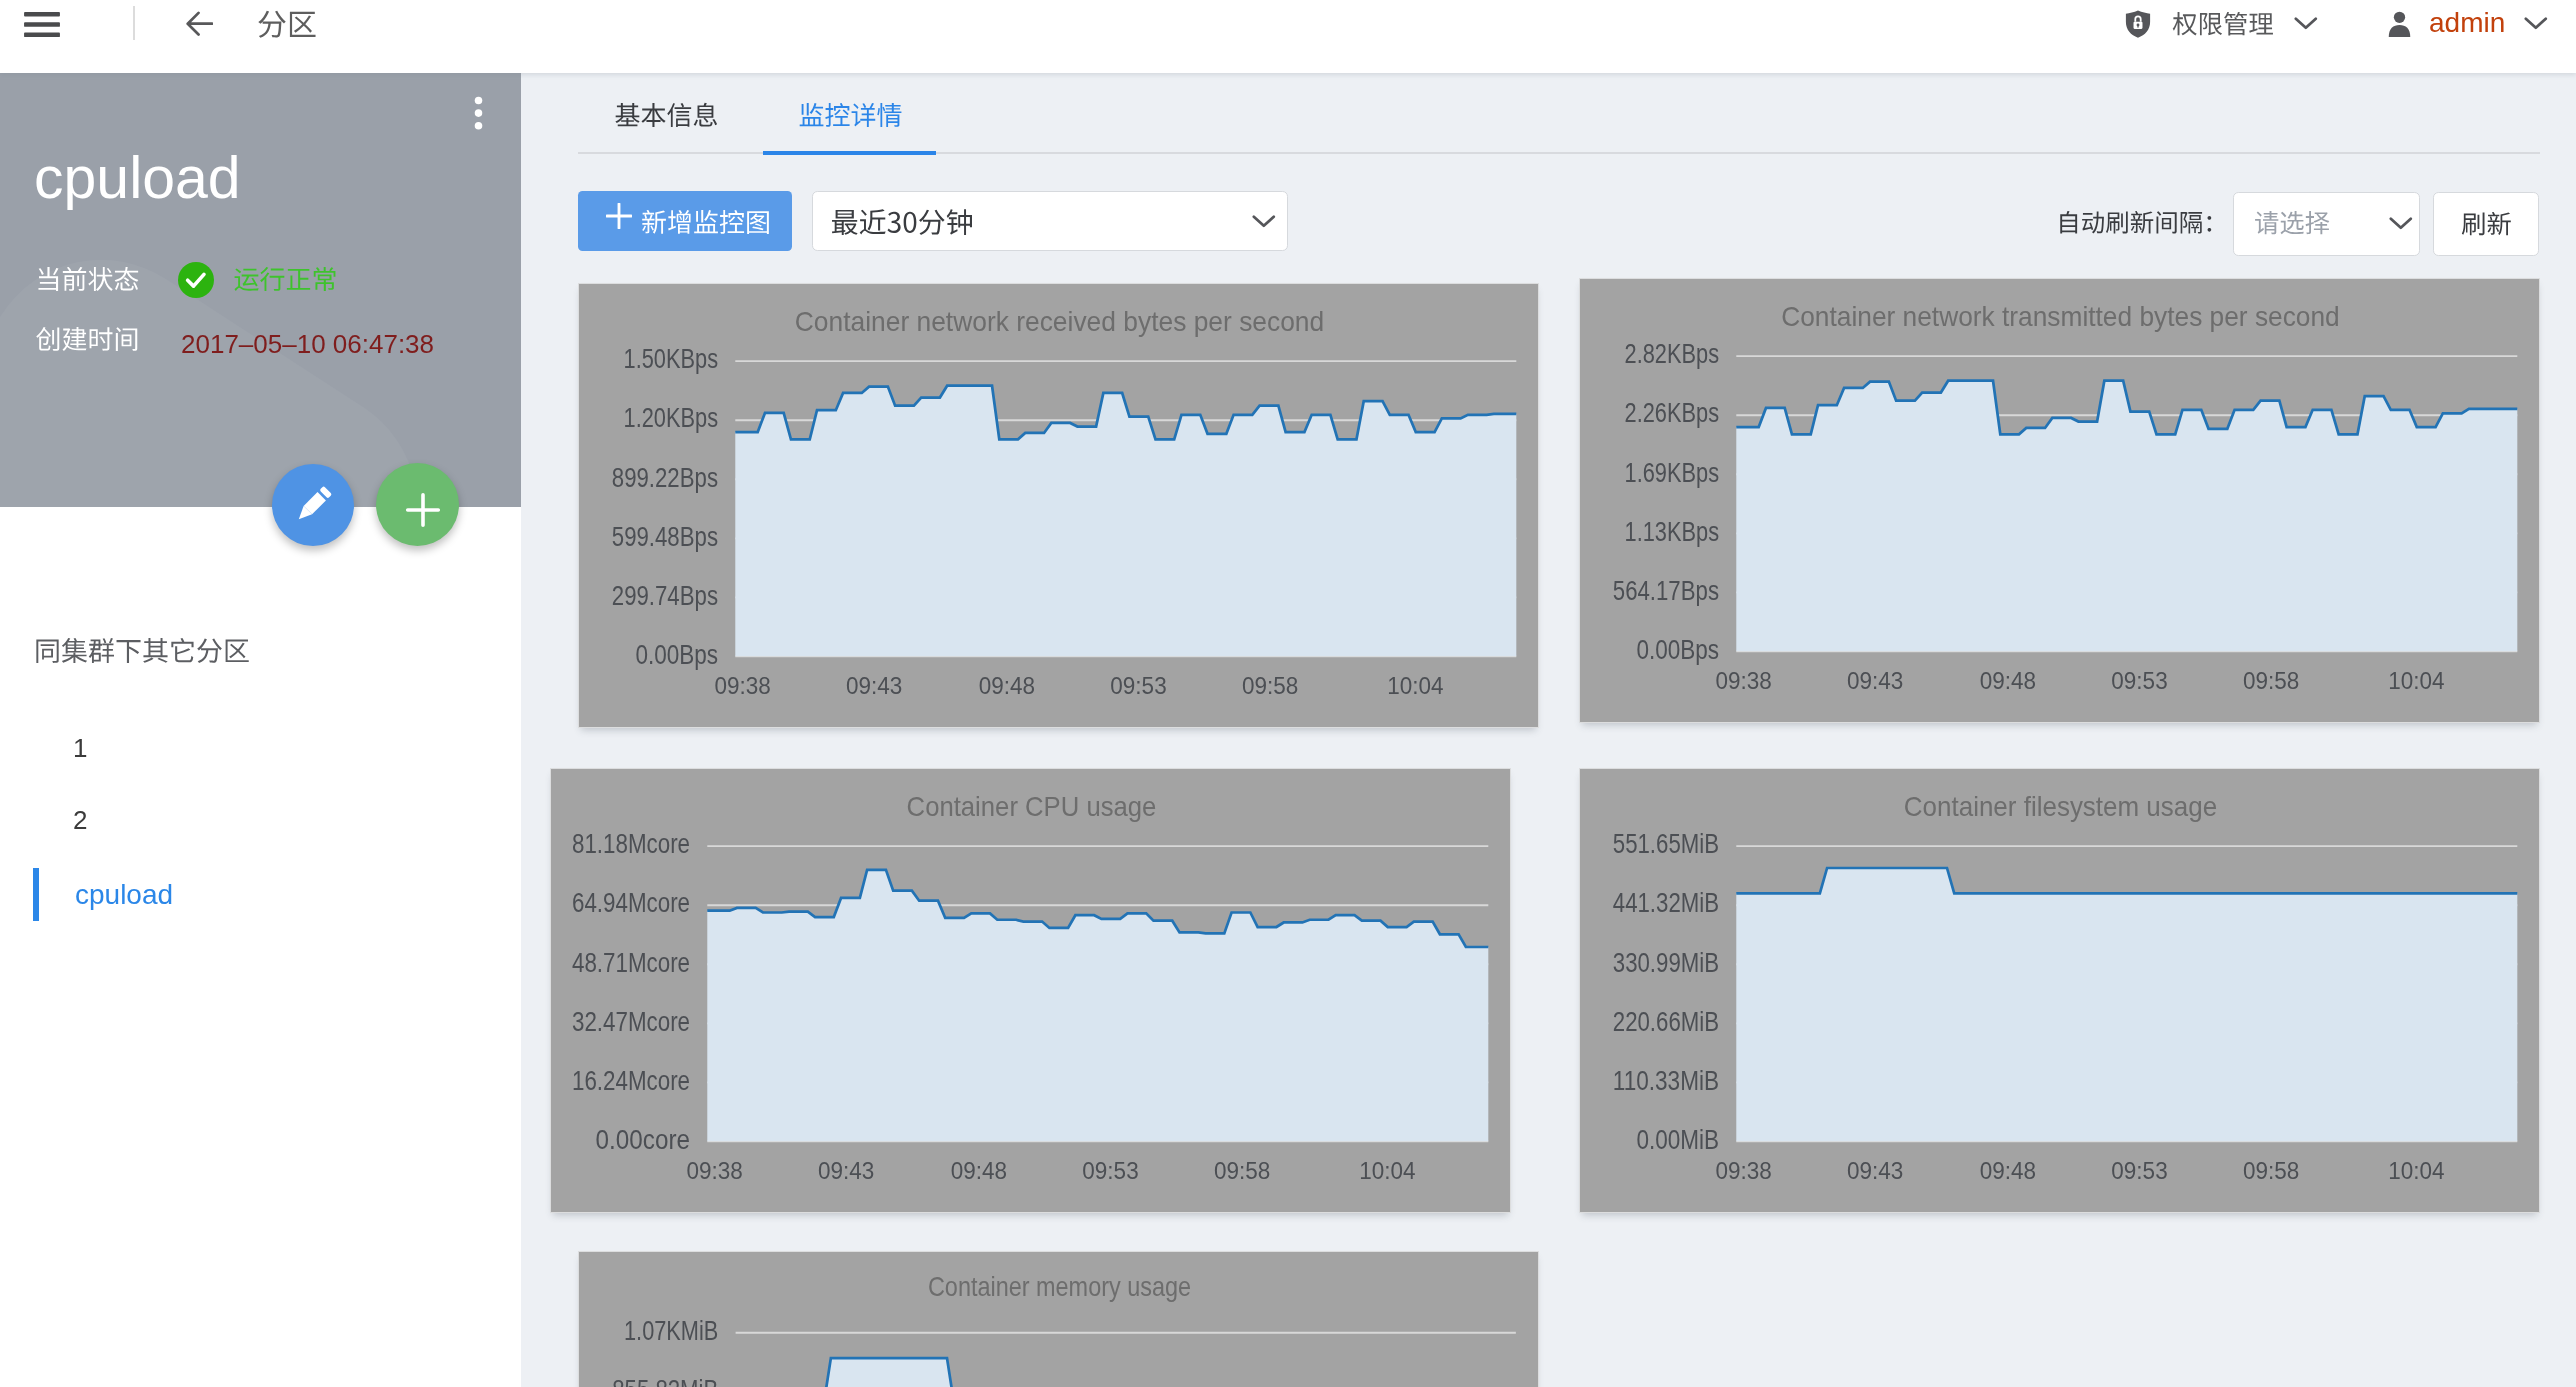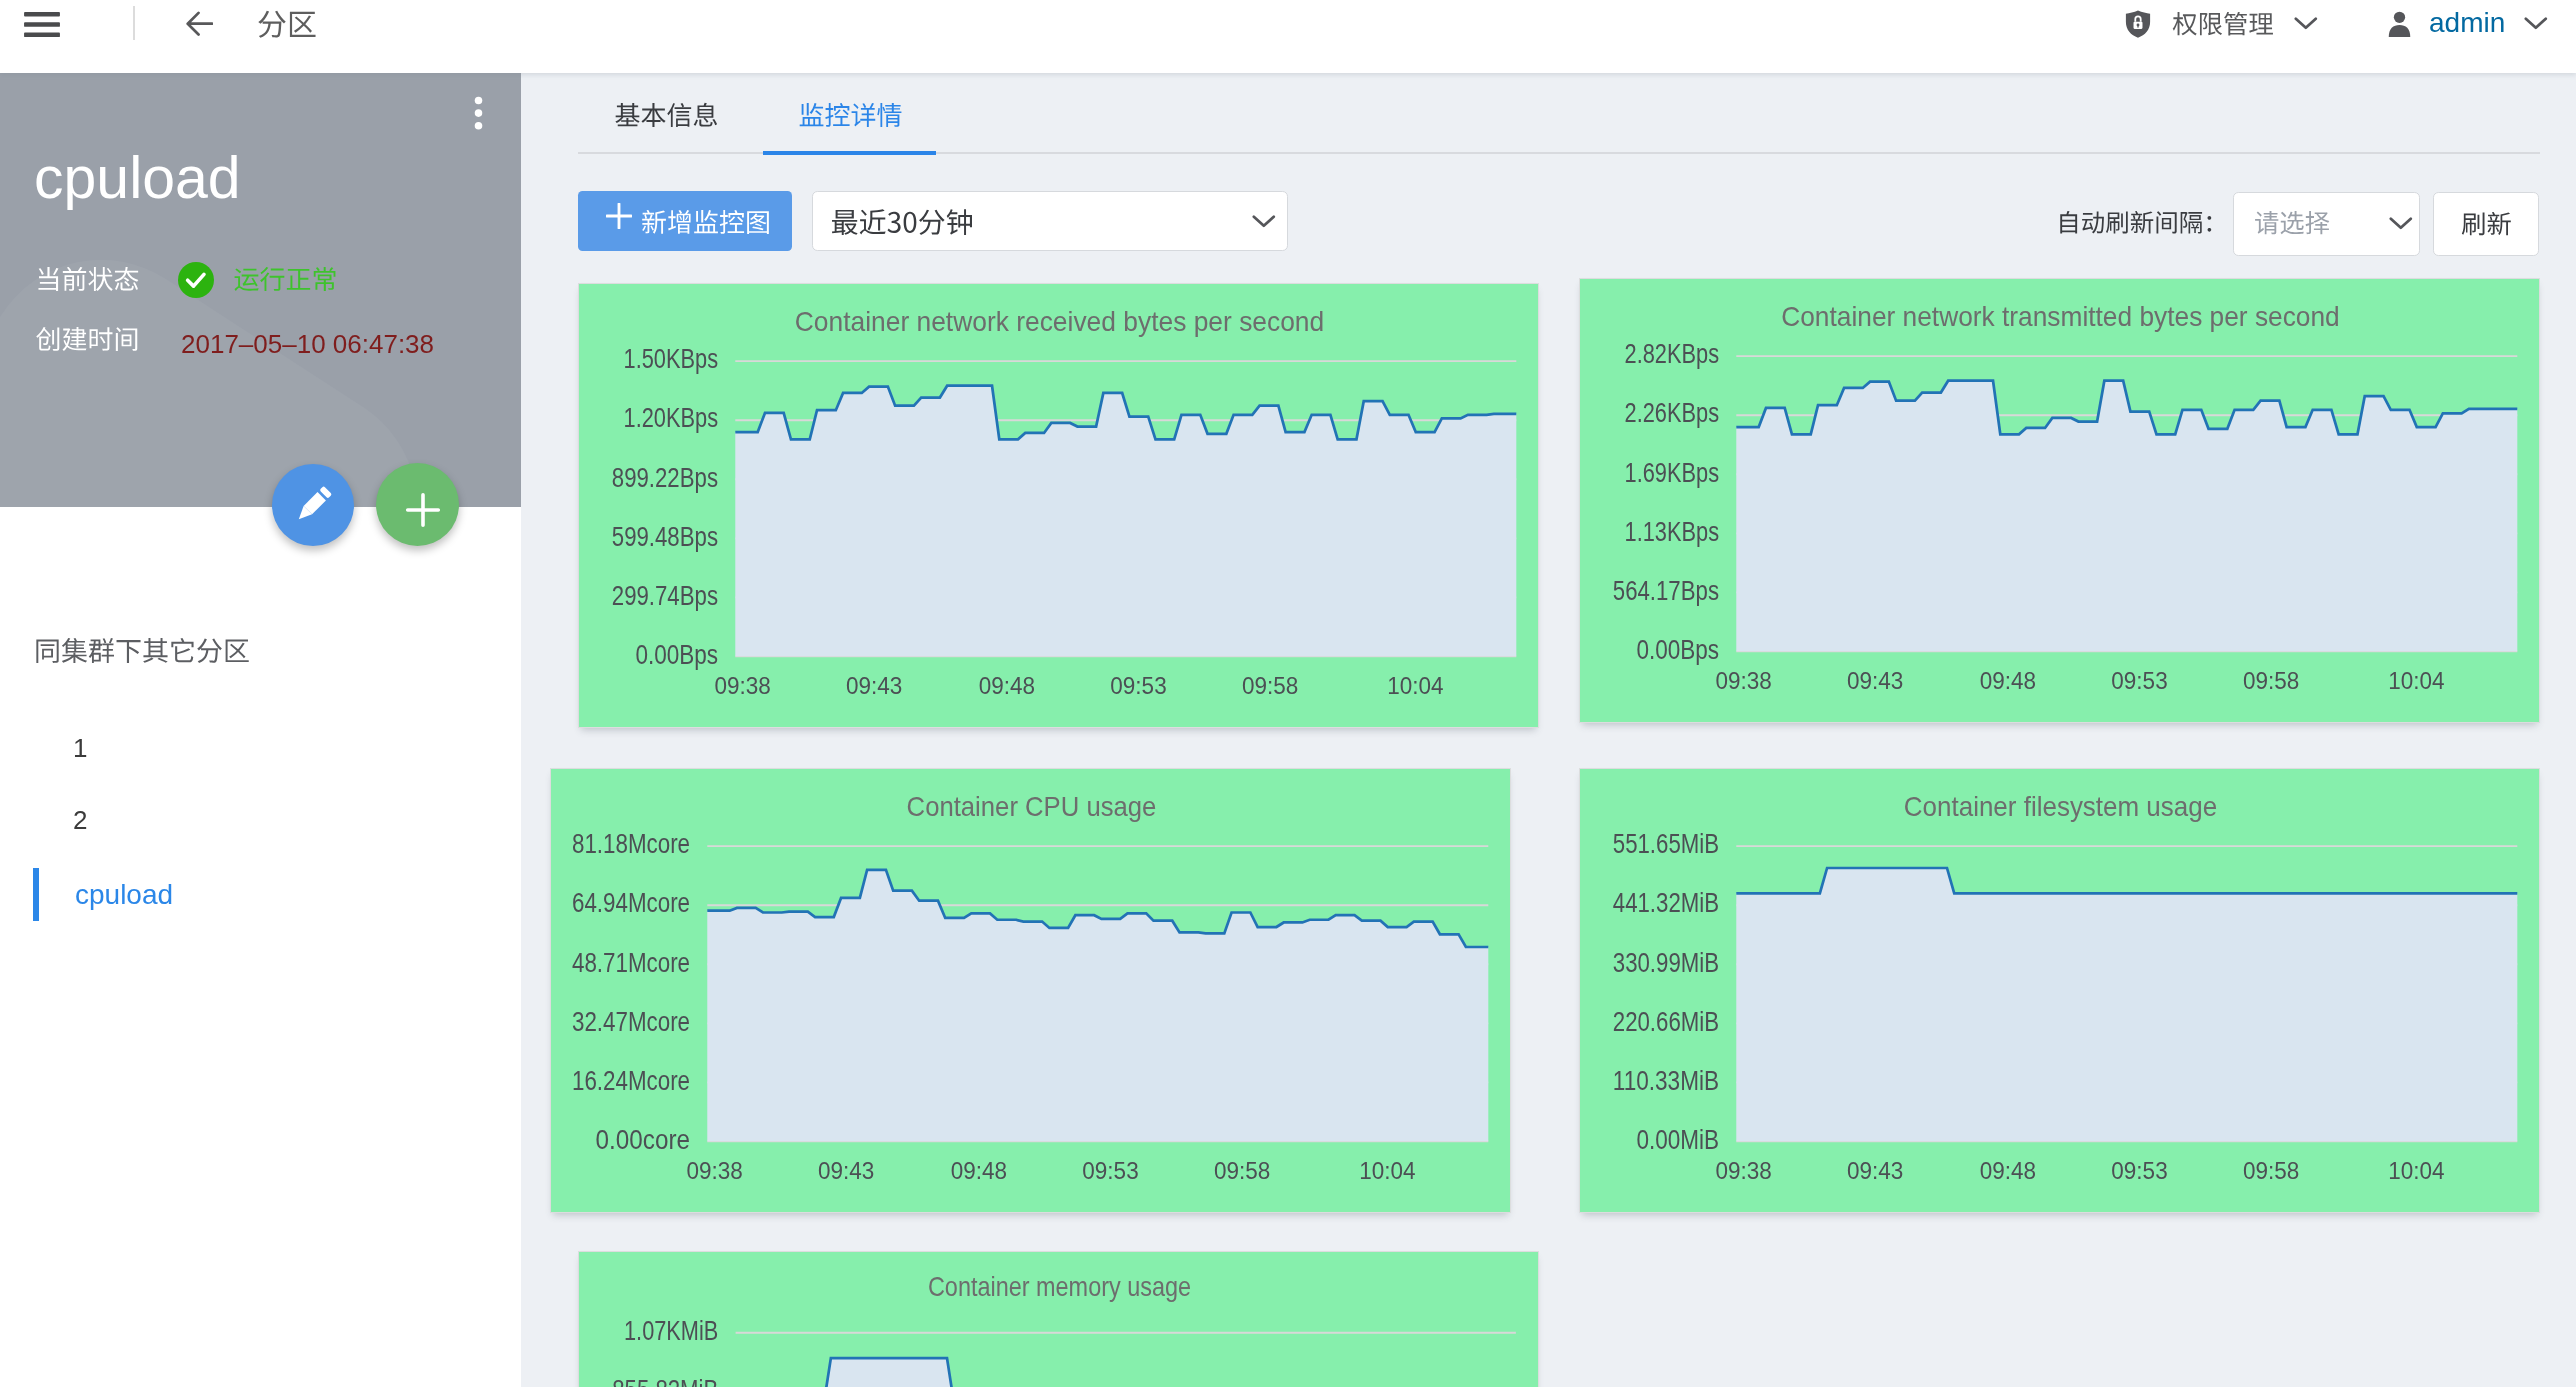--- a/index.html
+++ b/index.html
@@ -1,16 +1,16 @@
 <!DOCTYPE html>
 <html style="font-size:14.5px"><head><meta charset="utf-8"><style>
 *{margin:0;padding:0;box-sizing:border-box}
 html,body{width:2576px;height:1388px;overflow:hidden;background:#edf0f4;font-family:"Liberation Sans",sans-serif;position:relative}
 .a{position:absolute}
-.card{position:absolute;width:961px;height:445px;background:#86efac;border:0.9px solid #dcddde;box-shadow:0 4.5px 7.3px -2.7px rgba(70,80,95,.28)}
+.card{position:absolute;width:961px;height:445px;background:#a3a3a3;border:0.9px solid #dcddde;box-shadow:0 4.5px 7.3px -2.7px rgba(70,80,95,.28)}
 </style></head><body>
 
 <div class="a" style="left:0;top:0;width:2576px;height:73px;background:#fff;box-shadow:0 1.8px 4.5px rgba(120,130,145,.22);z-index:5"></div>
 <div class="a" style="left:23.6px;top:11.8px;z-index:6"><svg width="36" height="26" viewBox="0 0 40 29">
       <g fill="#4a4b4d">
         <rect x="0" y="0" width="40" height="5" rx="1"></rect>
         <rect x="0" y="11.5" width="40" height="5" rx="1"></rect>
         <rect x="0" y="23" width="40" height="5" rx="1"></rect>
       </g>
     </svg></div>
@@ -37,21 +37,21 @@
       <path fill="#58595b" d="M23.9 -18.9C23.0 -14.0 21.3 -10.0 19.1 -6.8C17.0 -10.0 15.7 -13.9 14.8 -18.9ZM11.8 -20.9V-18.9H12.8C13.8 -13.1 15.3 -8.7 17.7 -5.0C15.6 -2.5 13.0 -0.7 10.2 0.5C10.7 0.9 11.3 1.7 11.6 2.2C14.3 0.9 16.9 -0.9 19.0 -3.3C20.7 -1.2 22.9 0.6 25.6 2.4C25.9 1.8 26.5 1.1 27.1 0.6C24.3 -1.0 22.1 -2.9 20.4 -5.0C23.2 -8.8 25.2 -14.0 26.2 -20.6L24.9 -21.0L24.5 -20.9ZM5.9 -23.5V-17.6H1.3V-15.6H5.4C4.4 -11.7 2.5 -7.3 0.5 -4.9C0.9 -4.4 1.5 -3.5 1.8 -2.9C3.3 -4.9 4.8 -8.3 5.9 -11.8V2.2H8.0V-12.0C9.2 -10.5 10.8 -8.3 11.5 -7.3L12.7 -9.2C12.0 -10.0 8.9 -13.6 8.0 -14.4V-15.6H11.8V-17.6H8.0V-23.5Z M30.6 -22.4V2.2H32.5V-20.5H36.5C35.9 -18.6 35.1 -16.1 34.3 -14.1C36.3 -11.9 36.8 -10.0 36.8 -8.4C36.8 -7.6 36.7 -6.8 36.2 -6.5C36.0 -6.3 35.7 -6.2 35.4 -6.2C34.9 -6.2 34.4 -6.2 33.7 -6.2C34.0 -5.7 34.2 -4.9 34.2 -4.4C34.9 -4.4 35.6 -4.4 36.1 -4.5C36.7 -4.5 37.2 -4.7 37.6 -5.0C38.4 -5.5 38.7 -6.7 38.7 -8.2C38.7 -10.0 38.2 -12.0 36.2 -14.4C37.1 -16.6 38.2 -19.3 39.0 -21.6L37.6 -22.5L37.3 -22.4ZM50.7 -15.3V-11.8H42.4V-15.3ZM50.7 -17.1H42.4V-20.4H50.7ZM40.3 2.2C40.8 1.9 41.7 1.6 47.5 0.0C47.4 -0.4 47.4 -1.3 47.4 -1.9L42.4 -0.7V-10.0H45.1C46.5 -4.4 49.2 -0.1 53.6 2.0C53.9 1.5 54.5 0.6 55.0 0.2C52.8 -0.7 51.0 -2.3 49.6 -4.3C51.1 -5.2 53.0 -6.4 54.4 -7.6L53.0 -9.1C51.9 -8.0 50.1 -6.7 48.7 -5.8C48.0 -7.0 47.4 -8.5 47.0 -10.0H52.7V-22.3H40.4V-1.5C40.4 -0.3 39.8 0.3 39.4 0.5C39.7 0.9 40.1 1.8 40.3 2.2Z M61.9 -12.3V2.3H64.0V1.3H77.6V2.2H79.7V-4.7H64.0V-6.6H78.2V-12.3ZM77.6 -0.3H64.0V-3.1H77.6ZM68.3 -17.4C68.6 -16.9 68.9 -16.2 69.2 -15.7H58.8V-11.0H60.9V-14.0H79.5V-11.0H81.6V-15.7H71.3C71.1 -16.4 70.6 -17.2 70.2 -17.8ZM64.0 -10.6H76.1V-8.2H64.0ZM60.7 -23.6C60.0 -21.2 58.7 -18.8 57.2 -17.2C57.7 -17.0 58.6 -16.5 59.0 -16.2C59.8 -17.2 60.6 -18.4 61.3 -19.7H63.2C63.8 -18.6 64.5 -17.4 64.7 -16.6L66.5 -17.2C66.3 -17.9 65.8 -18.8 65.3 -19.7H69.6V-21.2H62.0C62.3 -21.9 62.5 -22.6 62.7 -23.2ZM72.5 -23.6C72.0 -21.5 71.0 -19.6 69.8 -18.2C70.3 -18.0 71.1 -17.5 71.5 -17.2C72.1 -17.9 72.7 -18.7 73.1 -19.7H75.1C76.0 -18.6 76.8 -17.3 77.1 -16.5L78.8 -17.2C78.5 -17.9 78.0 -18.8 77.3 -19.7H82.3V-21.2H73.9C74.1 -21.9 74.4 -22.5 74.6 -23.2Z M97.3 -15.1H101.6V-11.5H97.3ZM103.4 -15.1H107.7V-11.5H103.4ZM97.3 -20.4H101.6V-16.8H97.3ZM103.4 -20.4H107.7V-16.8H103.4ZM92.9 -0.6V1.3H111.1V-0.6H103.6V-4.5H110.1V-6.4H103.6V-9.7H109.7V-22.2H95.4V-9.7H101.4V-6.4H95.1V-4.5H101.4V-0.6ZM85.0 -2.8 85.5 -0.7C88.0 -1.5 91.2 -2.6 94.2 -3.6L93.9 -5.6L90.8 -4.6V-11.6H93.6V-13.5H90.8V-19.7H94.0V-21.6H85.3V-19.7H88.8V-13.5H85.6V-11.6H88.8V-3.9C87.3 -3.5 86.0 -3.1 85.0 -2.8Z"></path>
     </svg>
   </div>
 <div class="a" style="left:2294px;top:16.3px;z-index:6"><svg width="23.6" height="14.5" viewBox="0 0 26 16">
       <path d="M2 3 L13 13 L24 3" fill="none" stroke="#55565a" stroke-width="3" stroke-linecap="round" stroke-linejoin="round"></path>
     </svg></div>
 <div class="a" style="left:2388px;top:11px;z-index:6"><svg width="23" height="26" viewBox="0 0 25 29">
       <circle cx="12.5" cy="7" r="6.3" fill="#55565a"></circle>
       <path d="M0.5 29 C0.5 19.5 5.5 15.5 12.5 15.5 C19.5 15.5 24.5 19.5 24.5 29 Z" fill="#55565a"></path>
     </svg></div>
-<div class="a" style="left:2429px;top:7.3px;font-size:28px;color:#0369a1;z-index:6">admin</div>
+<div class="a" style="left:2429px;top:7.3px;font-size:28px;color:#c2410c;z-index:6">admin</div>
 <div class="a" style="left:2524px;top:16.3px;z-index:6"><svg width="23.6" height="14.5" viewBox="0 0 26 16">
       <path d="M2 3 L13 13 L24 3" fill="none" stroke="#55565a" stroke-width="3" stroke-linecap="round" stroke-linejoin="round"></path>
     </svg></div>
 
 <div class="a" style="left:0;top:73px;width:521px;height:1315px;background:#fff"></div>
 <div class="a" style="left:0;top:73px;width:521px;height:434px;background:#9aa0a9;overflow:hidden">
   <div class="a" style="left:-100px;top:232px;width:472px;height:472px;background:rgba(255,255,255,.042);border-radius:118px;transform:rotate(33deg)"></div>
   <div class="a" style="left:473px;top:23px"><svg width="11" height="36" viewBox="0 0 12 40">
         <g fill="#fff">
           <circle cx="6" cy="5" r="4.2"></circle>

